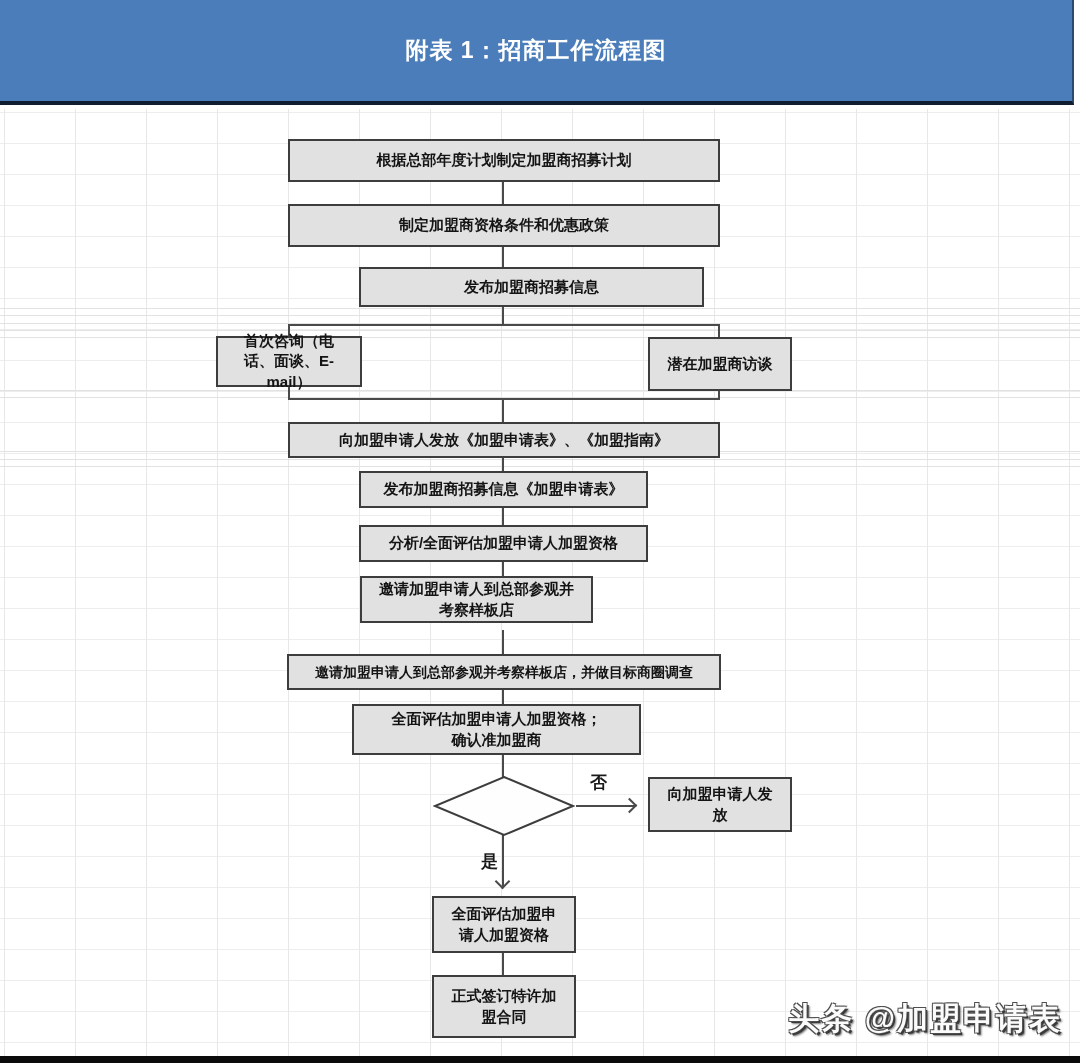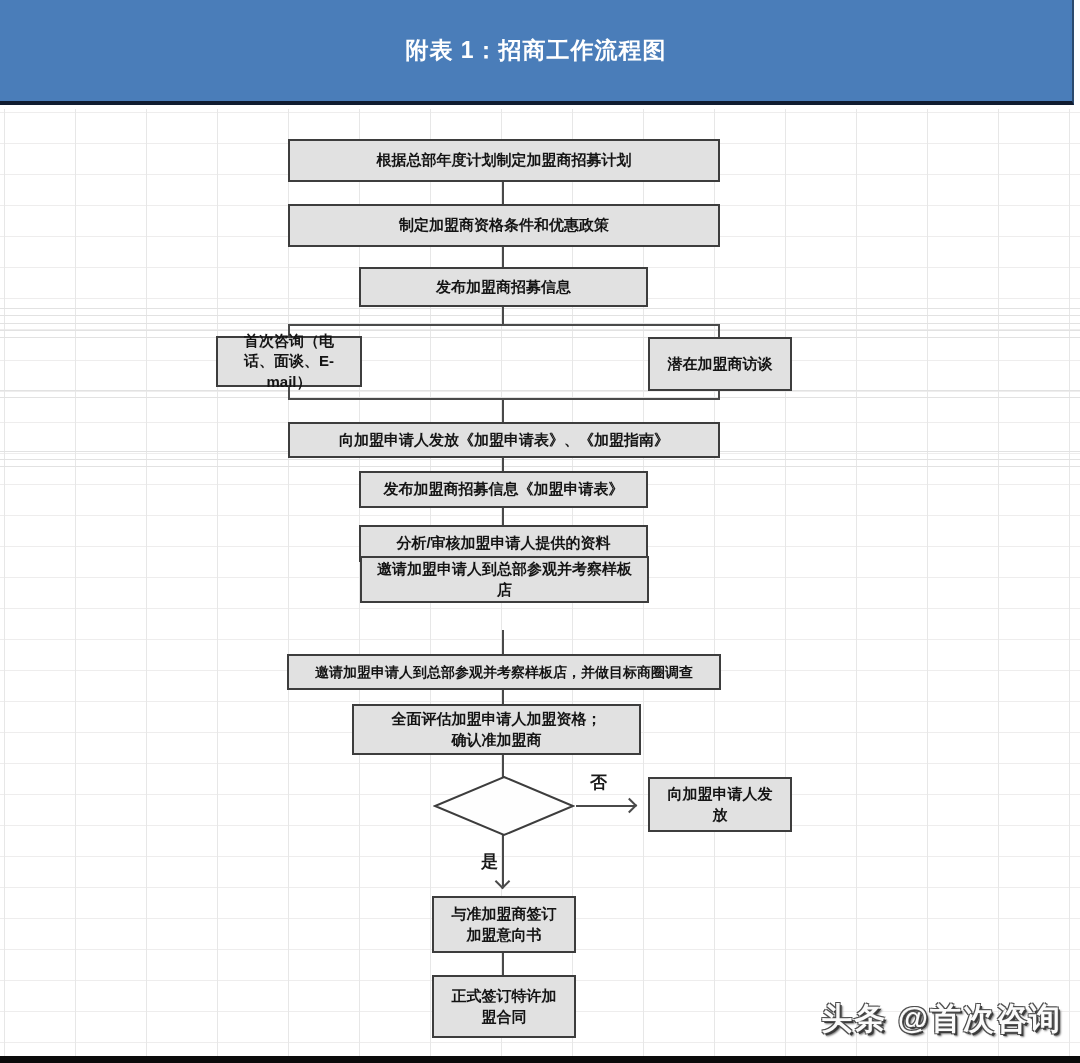--- a/index.html
+++ b/index.html
@@ -156,38 +156,38 @@
   <div class="decision-label" style="left:590px; top:771px">否</div>
 
   <div class="line" style="left:502px; top:835px; width:2px; height:51px"></div>
   <div class="chev down" style="left:497px; top:876px"></div>
   <div class="decision-label" style="left:481px; top:850px">是</div>
 
   <div class="line" style="left:502px; top:952px; width:2px; height:24px"></div>
 
   <div class="node" style="left:288px; top:139px; width:432px; height:43px">根据总部年度计划制定加盟商招募计划</div>
   <div class="node" style="left:288px; top:204px; width:432px; height:43px">制定加盟商资格条件和优惠政策</div>
-  <div class="node" style="left:359px; top:267px; width:289px; height:40px">发布加盟商招募信息</div>
+  <div class="node" style="left:359px; top:267px; width:345px; height:40px">发布加盟商招募信息</div>
   <div class="node" style="left:216px; top:336px; width:146px; height:51px">首次咨询（电话、面谈、E-mail）</div>
   <div class="node" style="left:648px; top:337px; width:144px; height:54px">潜在加盟商访谈</div>
   <div class="node" style="left:288px; top:422px; width:432px; height:36px">向加盟申请人发放《加盟申请表》、《加盟指南》</div>
   <div class="node" style="left:359px; top:471px; width:289px; height:37px">发布加盟商招募信息《加盟申请表》</div>
-  <div class="node" style="left:359px; top:525px; width:289px; height:37px">分析/审核加盟申请人提供的资料</div>
-  <div class="node" style="left:360px; top:556px; width:289px; height:47px">邀请加盟申请人到总部参观并考察样板店</div>
+  <div class="node" style="left:359px; top:525px; width:289px; height:37px">分析/全面评估加盟申请人加盟资格</div>
+  <div class="node" style="left:360px; top:576px; width:233px; height:47px">邀请加盟申请人到总部参观并考察样板店</div>
   <div class="node small-font" style="left:287px; top:654px; width:434px; height:36px">邀请加盟申请人到总部参观并考察样板店，并做目标商圈调查</div>
   <div class="node" style="left:352px; top:704px; width:289px; height:51px">全面评估加盟申请人加盟资格；
 确认准加盟商</div>
 
   <div class="diamond-wrap">
     <svg width="142" height="62" viewBox="0 0 142 62">
       <polygon points="71,2 140,31 71,60 2,31" fill="#fefefe" stroke="#3d3d3d" stroke-width="2"></polygon>
     </svg>
   </div>
 
   <div class="node" style="left:648px; top:777px; width:144px; height:55px">向加盟申请人发放</div>
-  <div class="node" style="left:432px; top:896px; width:144px; height:57px">与准加盟商签订加盟意向书</div>
+  <div class="node" style="left:432px; top:896px; width:144px; height:57px">全面评估加盟申请人加盟资格</div>
   <div class="node" style="left:432px; top:975px; width:144px; height:63px">正式签订特许加盟合同</div>
 
-  <div class="watermark">头条 @首次咨询</div>
+  <div class="watermark">头条 @加盟申请表</div>
 
   <div class="bottom-bar"></div>
 
 </div>
 
 </body></html>

